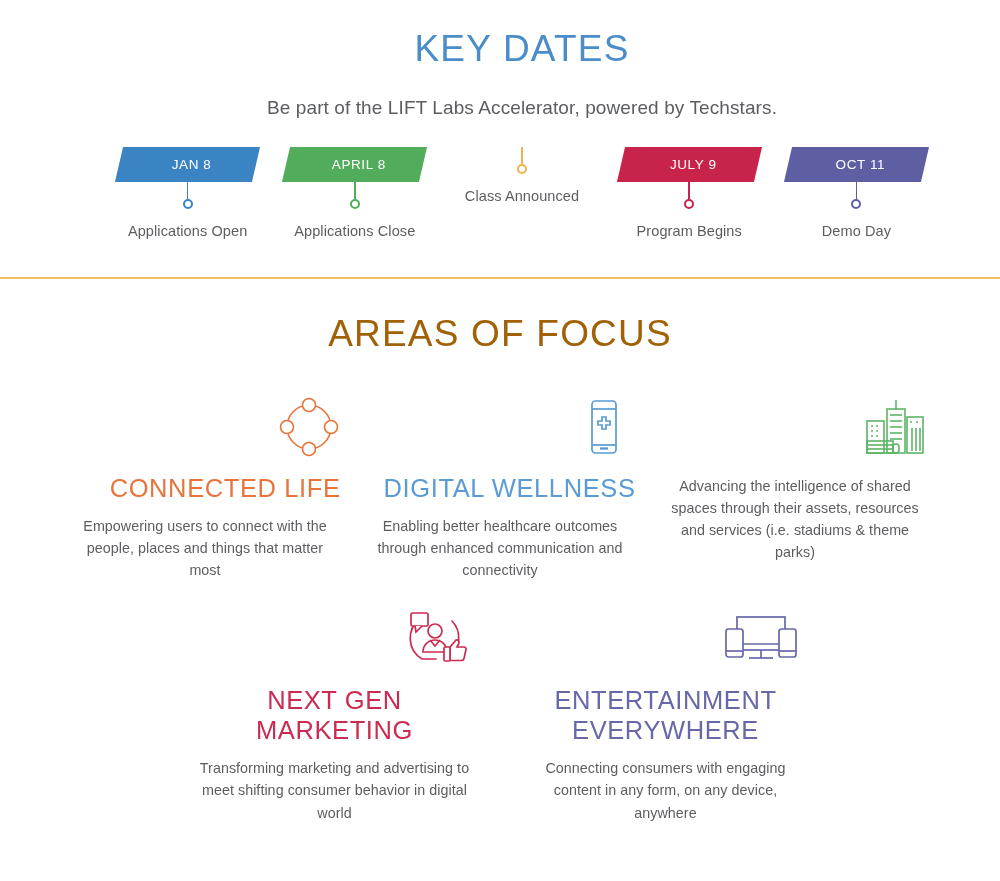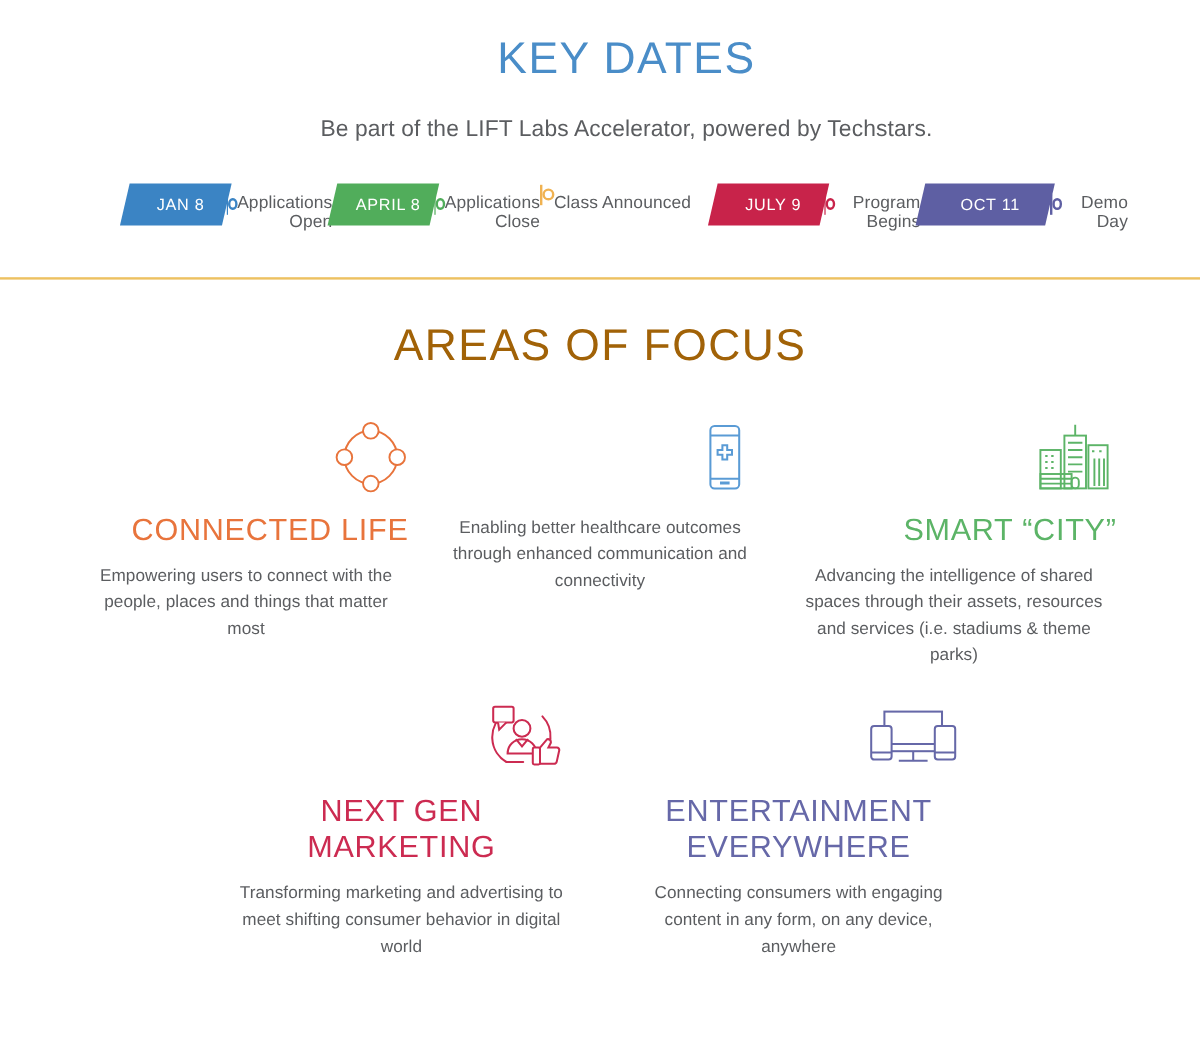--- a/index.html
+++ b/index.html
@@ -39,21 +39,21 @@
   .timeline {
     display: flex;
     justify-content: center;
     align-items: flex-start;
     margin-top: 28px;
     padding: 0 60px;
   }
   .tl-item {
     width: 173px;
     display: flex;
-    flex-direction: row;
+    flex-direction: column;
     align-items: center;
   }
   .tl-badge-wrap {
     position: relative;
     width: 137px;
     height: 35px;
   }
   .tl-badge {
     position: absolute;
     inset: 0;
@@ -219,20 +219,21 @@
     <div class="focus-card">
       <div class="focus-icon">
         <svg width="64" height="64" viewBox="0 0 64 64" fill="none" stroke="#5a9bd5" stroke-width="1.7">
           <rect x="20" y="6" width="24" height="52" rx="3.5"></rect>
           <line x1="20" y1="14" x2="44" y2="14"></line>
           <line x1="20" y1="50" x2="44" y2="50"></line>
           <line x1="28" y1="53.5" x2="36" y2="53.5" stroke-width="2.4"></line>
           <path d="M30 22 h4 v4 h4 v4 h-4 v4 h-4 v-4 h-4 v-4 h4 z" stroke-width="1.7"></path>
         </svg>
       </div>
+      <h3 class="focus-heading" style="color:#5a9bd5">DIGITAL WELLNESS</h3>
       <p class="focus-body">Enabling better healthcare outcomes through enhanced communication and connectivity</p>
     </div>
 
     <div class="focus-card">
       <div class="focus-icon">
         <svg width="70" height="64" viewBox="0 0 70 64" fill="none" stroke="#5cb467" stroke-width="1.6">
 
           <rect x="6" y="26" width="17" height="32"></rect>
           <line x1="10" y1="31" x2="12" y2="31"></line>
             <line x1="15" y1="31" x2="17" y2="31"></line>
@@ -255,21 +256,20 @@
           <rect x="32" y="49" width="6" height="9" rx="3"></rect>
 
           <rect x="46" y="22" width="16" height="36"></rect>
           <line x1="49" y1="27" x2="51" y2="27"></line>
             <line x1="55" y1="27" x2="57" y2="27"></line>
           <line x1="51" y1="33" x2="51" y2="56"></line>
           <line x1="55" y1="33" x2="55" y2="56"></line>
           <line x1="59" y1="33" x2="59" y2="56"></line>
         </svg>
       </div>
-      <h3 class="focus-heading" style="color:#5cb467">SMART “CITY”</h3>
       <p class="focus-body">Advancing the intelligence of shared spaces through their assets, resources and services (i.e. stadiums &amp; theme parks)</p>
     </div>
 
   </div>
 
   <div class="focus-grid-bottom">
 
     <div class="focus-card">
       <div class="focus-icon">
         <svg width="70" height="64" viewBox="0 0 70 64" fill="none" stroke="#cc2b51" stroke-width="1.7">

